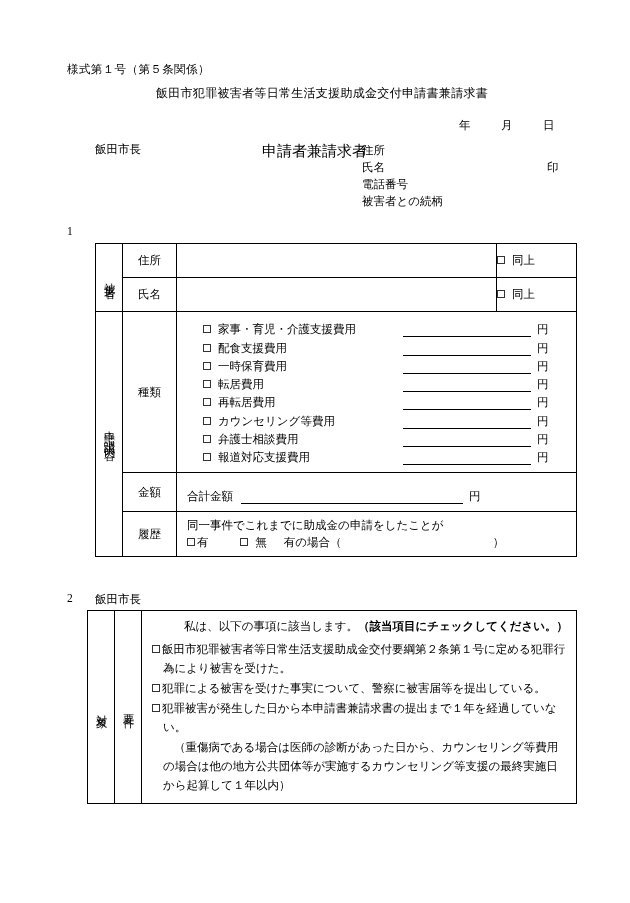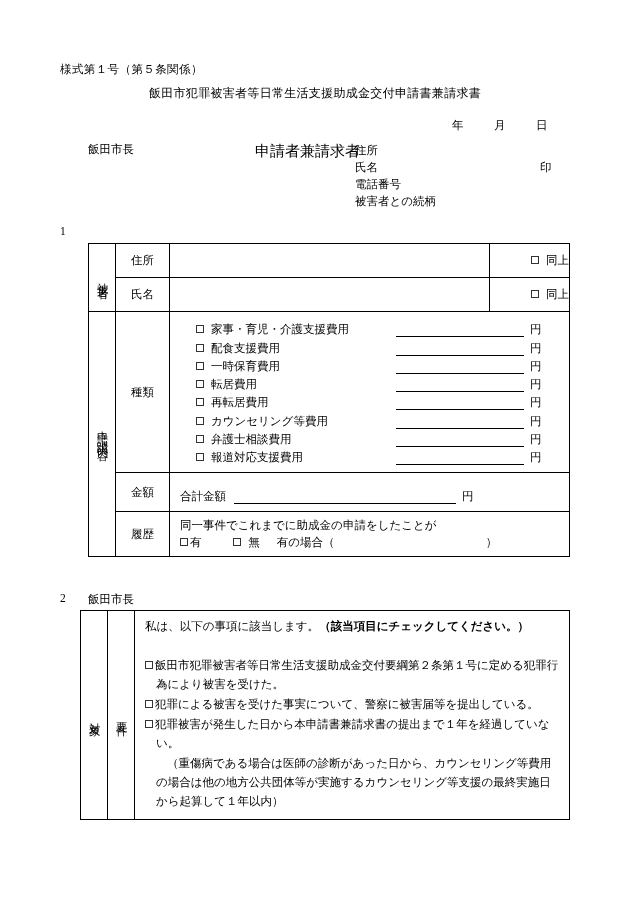--- a/index.html
+++ b/index.html
@@ -10,21 +10,21 @@
   body {
     width: 630px;
     height: 903px;
     font-family: "Liberation Serif", "DejaVu Serif", serif;
     color: #000000;
     position: relative;
     overflow: hidden;
   }
   .page {
     position: absolute;
-    left: 0; top: 0;
+    left: 7px; top: 0;
     width: 548px;
     height: 903px;
   }
   
   .form-no {
     position: absolute;
     left: 60px;
     top: 62px;
     font-size: 11.5px;
     letter-spacing: 0.4px;
@@ -133,21 +133,21 @@
     letter-spacing: 3px;
     line-height: 1;
   }
   .lbl {
     text-align: center;
     font-size: 11.5px;
   }
   .cell-pad { padding: 4px 8px; }
 
   .same-as-above {
-    text-align: right;
+    text-align: left;
     white-space: nowrap;
     font-size: 11.5px;
   }
   .cb {
     display: inline-block;
     width: 8px;
     height: 8px;
     border: 1px solid #333;
     margin-right: 7px;
     vertical-align: 0px;
@@ -207,21 +207,21 @@
   .hist-gap1 { display: inline-block; width: 26px; }
   .hist-paren-open { padding-left: 14px; text-align: right; }
   .hist-paren-close { display: inline-block; width: 160px; text-align: right; }
 
   
   .req-body {
     padding: 6px 8px 8px 10px;
     font-size: 11.5px;
     line-height: 19px;
   }
-  .req-intro { white-space: nowrap; margin-bottom: 20px; }
+  .req-intro { white-space: nowrap; margin-bottom: 4px; text-align: right; }
   .req-intro b { font-weight: bold; }
   .req-item {
     text-indent: 0;
     padding-left: 11px;
     margin-bottom: 1px;
   }
   .req-item .cbx {
     display: inline-block;
     width: 8px;
     height: 8px;

